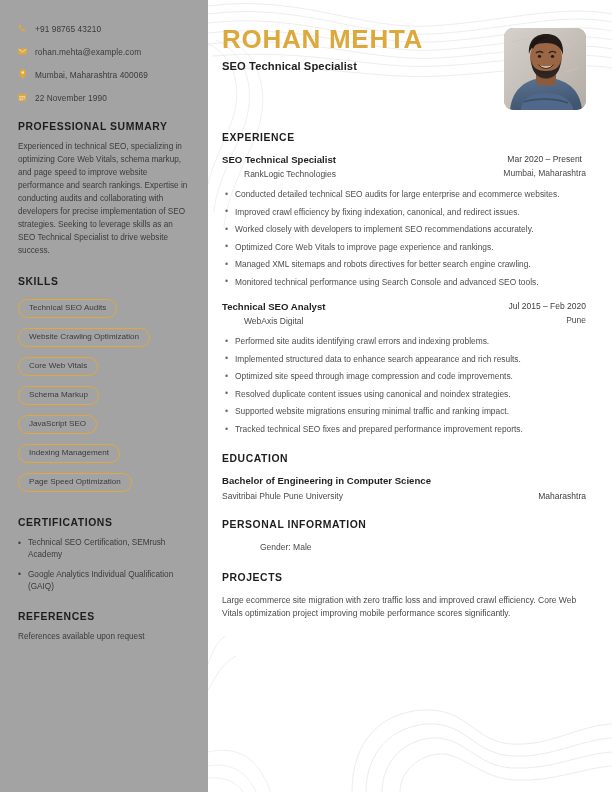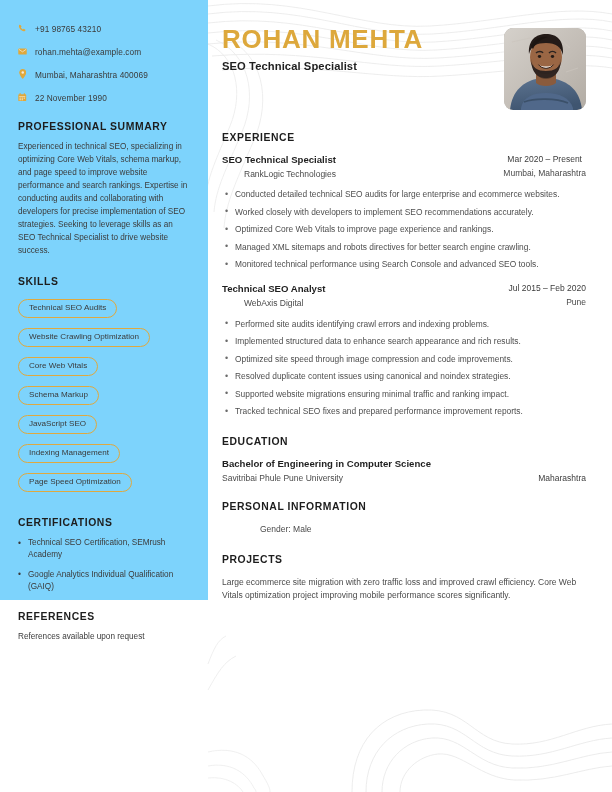--- a/index.html
+++ b/index.html
@@ -25,22 +25,22 @@
     position:absolute;
     inset:0;
     z-index:0;
     pointer-events:none;
   }
 
   
   #sidebar {
     width:208px;
     min-width:208px;
-    height:600px;
-    background:#7dd3fc;
+    height:792px;
+    background:#a3a3a3;
     position:relative;
     z-index:2;
     padding:22px 18px 16px 18px;
   }
 
   .contact-list { margin-top:2px; }
   .contact-row {
     display:flex;
     align-items:flex-start;
     gap:8px;
@@ -430,20 +430,21 @@
           <div class="job-role">SEO Technical Specialist</div>
           <div class="job-company">RankLogic Technologies</div>
         </div>
         <div class="job-right">
           <div class="job-dates">Mar 2020 – Present</div>
           <div class="job-loc">Mumbai, Maharashtra</div>
         </div>
       </div>
       <ul class="bullets">
         <li class="bullet">Conducted detailed technical SEO audits for large enterprise and ecommerce websites.</li>
+        <li class="bullet">Improved crawl efficiency by fixing indexation, canonical, and redirect issues.</li>
         <li class="bullet">Worked closely with developers to implement SEO recommendations accurately.</li>
         <li class="bullet">Optimized Core Web Vitals to improve page experience and rankings.</li>
         <li class="bullet">Managed XML sitemaps and robots directives for better search engine crawling.</li>
         <li class="bullet">Monitored technical performance using Search Console and advanced SEO tools.</li>
       </ul>
     </div>
 
     <div class="job" style="margin-top:13px;">
       <div class="job-top">
         <div class="job-left">

